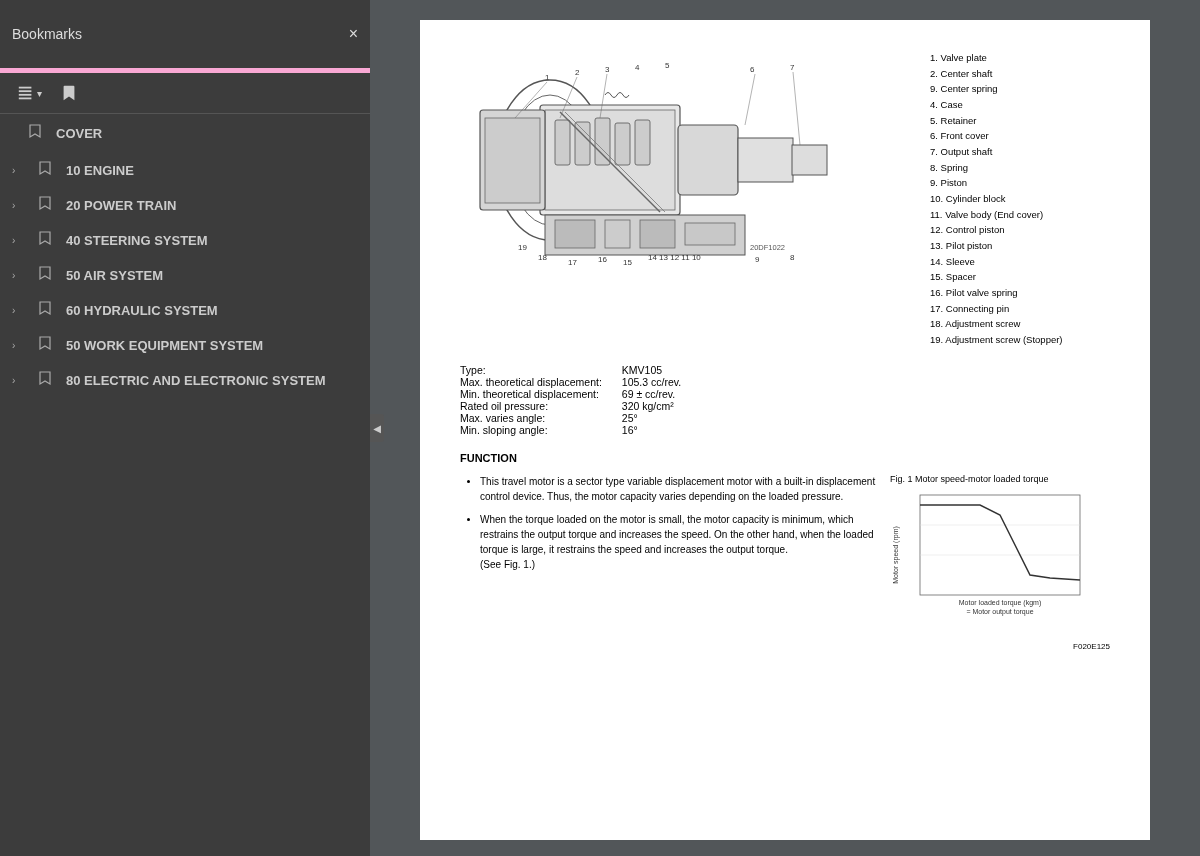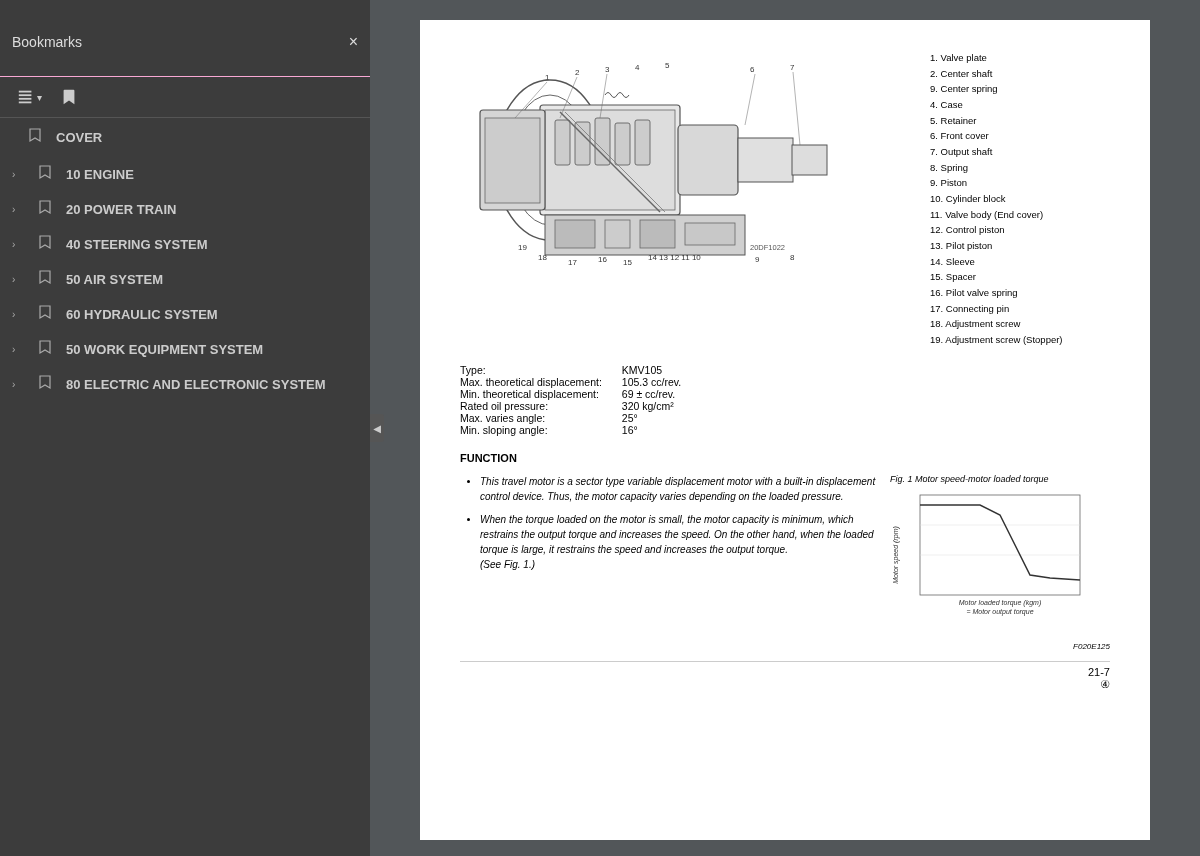--- a/index.html
+++ b/index.html
@@ -23,23 +23,22 @@
       color: #ddd;
       position: relative;
     }
 
     #sidebar-header {
       display: flex;
       align-items: center;
       justify-content: space-between;
       padding: 25px 12px;
       background: #3c3c3c;
-      border-bottom: 1px solid #f9a8d4;
+      border-bottom: 5px solid #f9a8d4;
       min-height: 42px;
-      margin-top: 8px;
     }
 
     #sidebar-title {
       font-size: 14px;
       font-weight: normal;
       color: #ddd;
     }
 
     #close-btn {
       cursor: pointer;
@@ -210,21 +209,20 @@
     }
 
     .function-section ul li {
       margin-bottom: 8px;
     }
 
     .bottom-content {
       display: flex;
       gap: 4px;
       margin-top: 10px;
-      font-style: italic;
     }
 
     .function-text {
       flex: 1;
     }
 
     .chart-area {
       width: 220px;
       flex-shrink: 0;
     }
@@ -521,19 +519,15 @@
               <polyline points="30,15 90,15 110,25 125,55 140,85 160,88 190,90" fill="none" stroke="#333" stroke-width="1.5"></polyline>
 
               <text x="110" y="115" font-size="7" fill="#333" text-anchor="middle">Motor loaded torque (kgm)</text>
               <text x="110" y="124" font-size="7" fill="#333" text-anchor="middle">= Motor output torque</text>
             </svg>
             <div style="font-size:8px; text-align:right; margin-top:20px;">F020E125</div>
           </div>
         </div>
       </div>
 
-      <div class="page-number">
-        <span>21-7</span><br>
-        <span>④</span>
-      </div>
     </div>
   </div>
 </div>
 
 </body></html>

